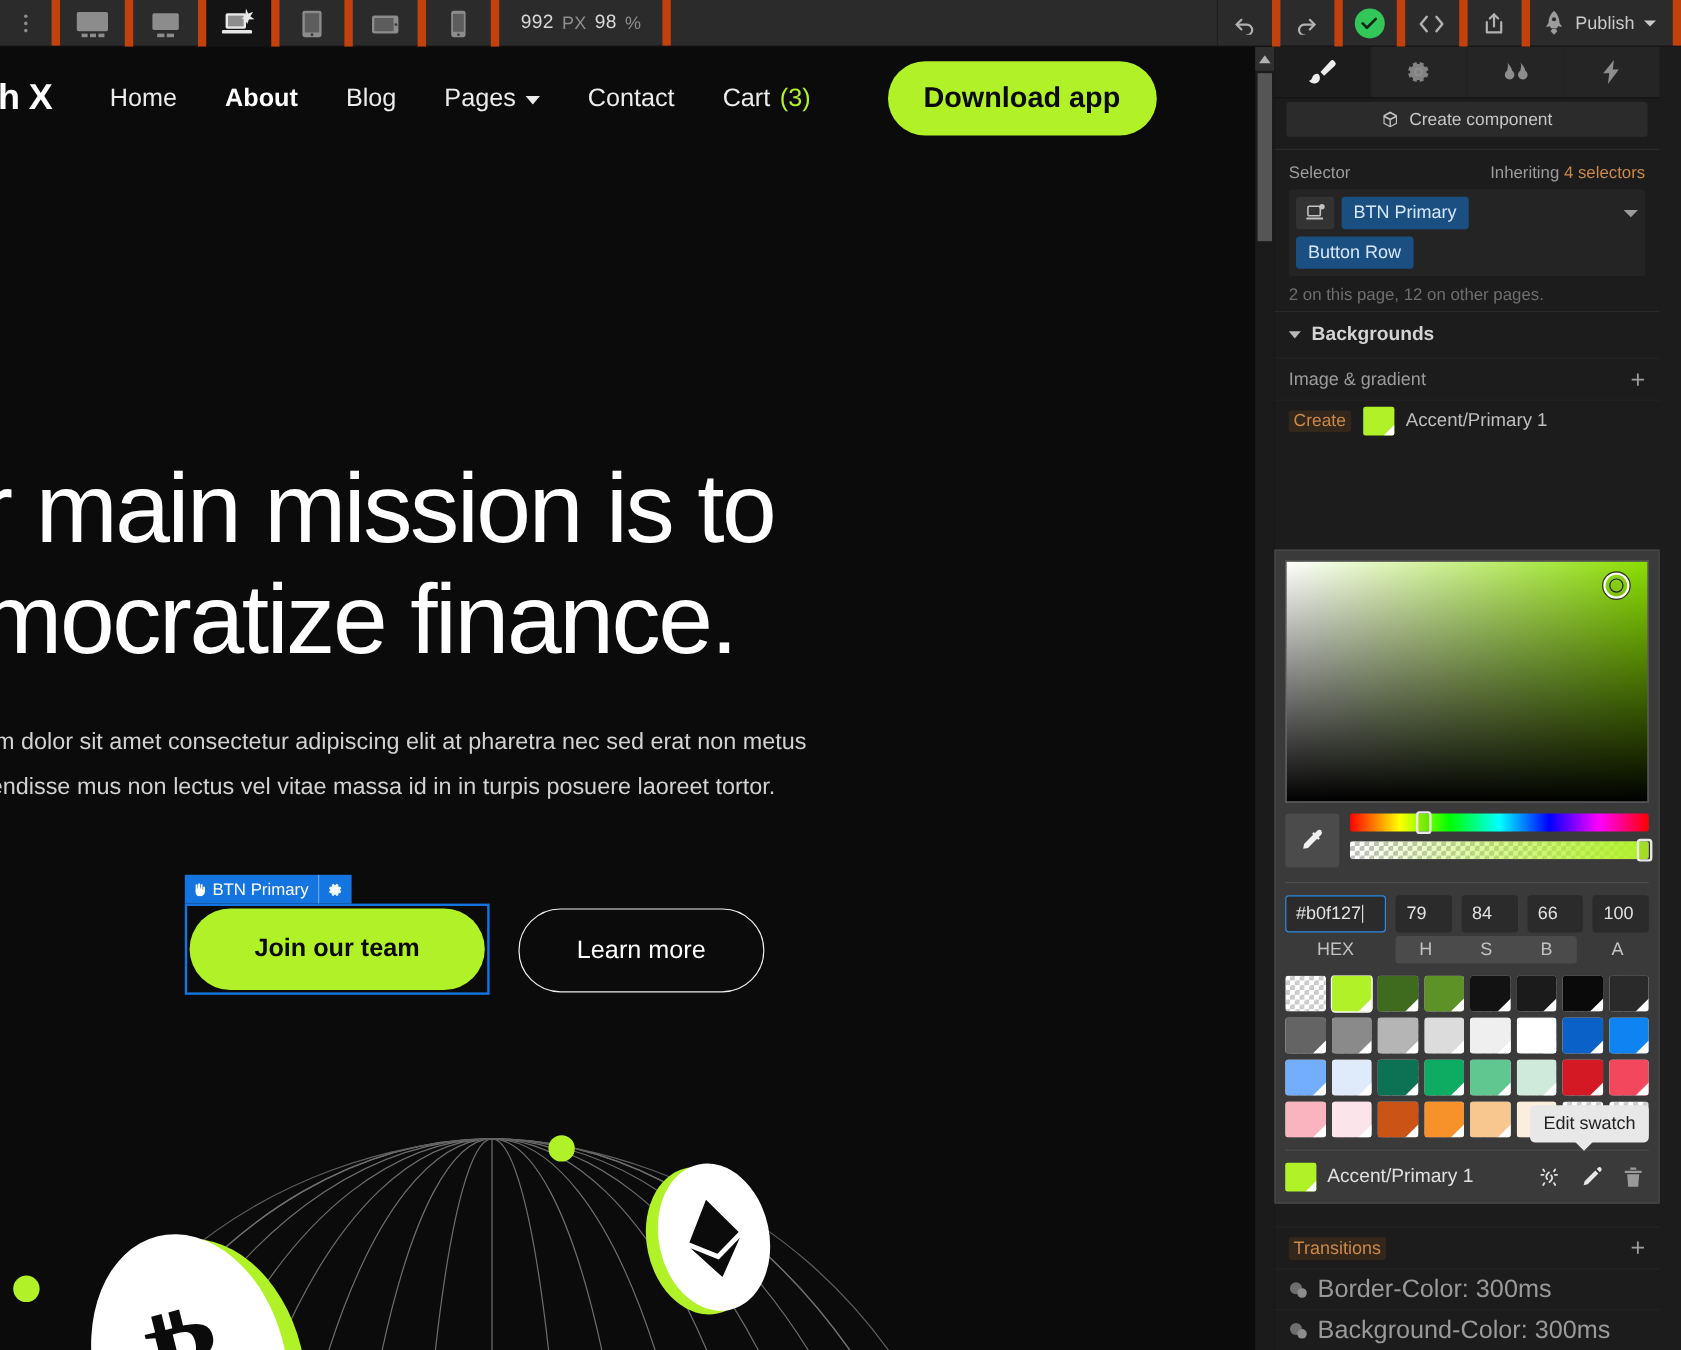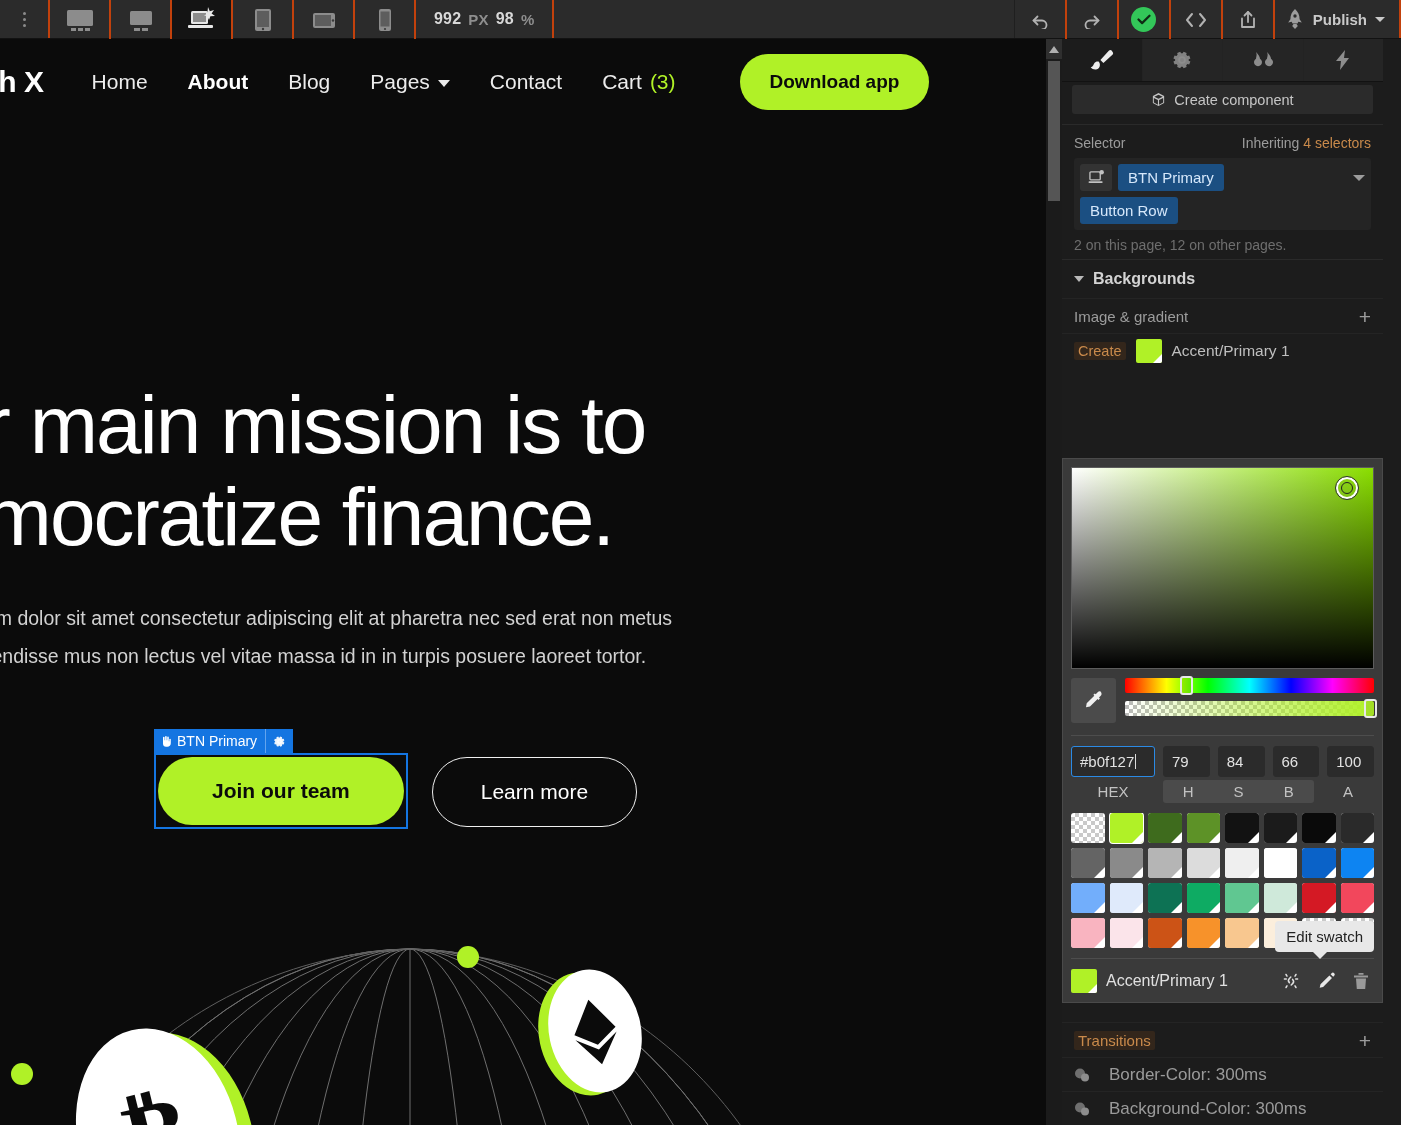--- a/index.html
+++ b/index.html
@@ -12,23 +12,22 @@
   .app { position: relative; width: 1401px; height: 1125px; display: flex; flex-direction: column; }
 
   
   .toolbar {
     height: 39px; min-height: 39px; background: #2b2b2b;
     display: flex; align-items: stretch;
     border-bottom: 1px solid #121212;
   }
   .tb-cell {
     display: flex; align-items: center; justify-content: center;
-    border-right: 2px solid #c2410c;
+    border-right: 7px solid #c2410c;
     min-width: 0;
-    font-weight: bold;
   }
   .tb-kebab { width: 50px; }
   .tb-kebab .dots { display:flex; flex-direction:column; gap:3px; align-items:center; }
   .tb-kebab .dots i { width:3px; height:3px; border-radius:50%; background:#8a8a8a; display:block; }
   .tb-dev { width: 61px; height: 39px; }
   .tb-dev.active { background: #141414; }
   .tb-dev svg { display:block; }
   .tb-zoom { padding: 0 18px; color:#d8d8d8; font-size: 16px; letter-spacing:.2px; display:flex; align-items:center; gap:7px; }
   .tb-zoom .unit { color:#8e8e8e; font-size: 15px; }
   .tb-spacer { flex: 1; border-right: 1px solid #1f1f1f; }
@@ -50,21 +49,21 @@
     position:absolute; top:0; left:0; right:0; height:86px;
     display:flex; align-items:center; padding-left:0;
   }
   .logo { color:#fff; font-size:30px; font-weight:700; letter-spacing:-.5px; margin-left:-34px; white-space:nowrap;}
   .navlinks { display:flex; align-items:center; gap:0; margin-left:28px;justify-content:flex-end; }
   .navlink { color:#ececec; font-size:21px; padding:0 20px; white-space:nowrap; display:flex; align-items:center; gap:8px;}
   .navlink.active { font-weight:700; color:#fff; }
   .navlink .ccount { color:#b0f127; }
   .nav-chev { width:0;height:0;border-left:6px solid transparent;border-right:6px solid transparent;border-top:7px solid #ececec; margin-top:3px;}
   .dlbtn {
-    margin-left:44px; background:#b0f127; color:#0b0b0b; font-weight:700; font-size:19px;
+    margin-left:44px; background:#b0f127; color:#0b0b0b; font-weight:700; font-size:24px;
     border-radius:32px; padding:17px 30px; white-space:nowrap; border:none;
   }
 
   .hero { position:absolute; top:340px; left:0; right:0; }
   .h1 { font-size:82px; line-height:1.12; font-weight:500; letter-spacing:-2px; color:#fff; margin-left:-60px; white-space:nowrap;}
   .lede { margin-top:36px; margin-left:-40px; color:#d2d2d2; font-size:19.5px; line-height:1.95; white-space:nowrap; }
 
   .btnrow { position:absolute; top:718px; left:158px; display:flex; gap:28px; align-items:flex-start; }
   .btn-wrap { position:relative; }
   .btn-primary {
@@ -194,21 +193,21 @@
     font-size:15px; padding:7px 11px; border-radius:4px; z-index:40; white-space:nowrap;
   }
   .tip:after{content:"";position:absolute;left:37px;bottom:-7px;width:0;height:0;
     border-left:8px solid transparent;border-right:8px solid transparent;border-top:8px solid #e8e8e8;}
 
   .sw-footer { display:flex; align-items:center; gap:9px; margin-top:10px; padding-top:9px; border-top:1px solid #4d4d4d;}
   .sw-footer .nm { color:#e0e0e0; font-size:16px; flex:1;}
   .sw-footer .act { width:26px; height:26px; display:flex; align-items:center; justify-content:center;}
 
   .trans-list { }
-  .trans-item { display:flex; align-items:center; gap:19px; height:34px; padding:0 12px; border-top:1px solid #242424; color:#9a9a9a; font-size:17px;}
+  .trans-item { display:flex; align-items:center; gap:8px; height:34px; padding:0 12px; border-top:1px solid #242424; color:#9a9a9a; font-size:21px;}
 </style>
 </head>
 <body>
 
 <div class="app">
 
   <div class="toolbar">
     <div class="tb-cell tb-kebab">
       <span class="dots">
           <i></i>

